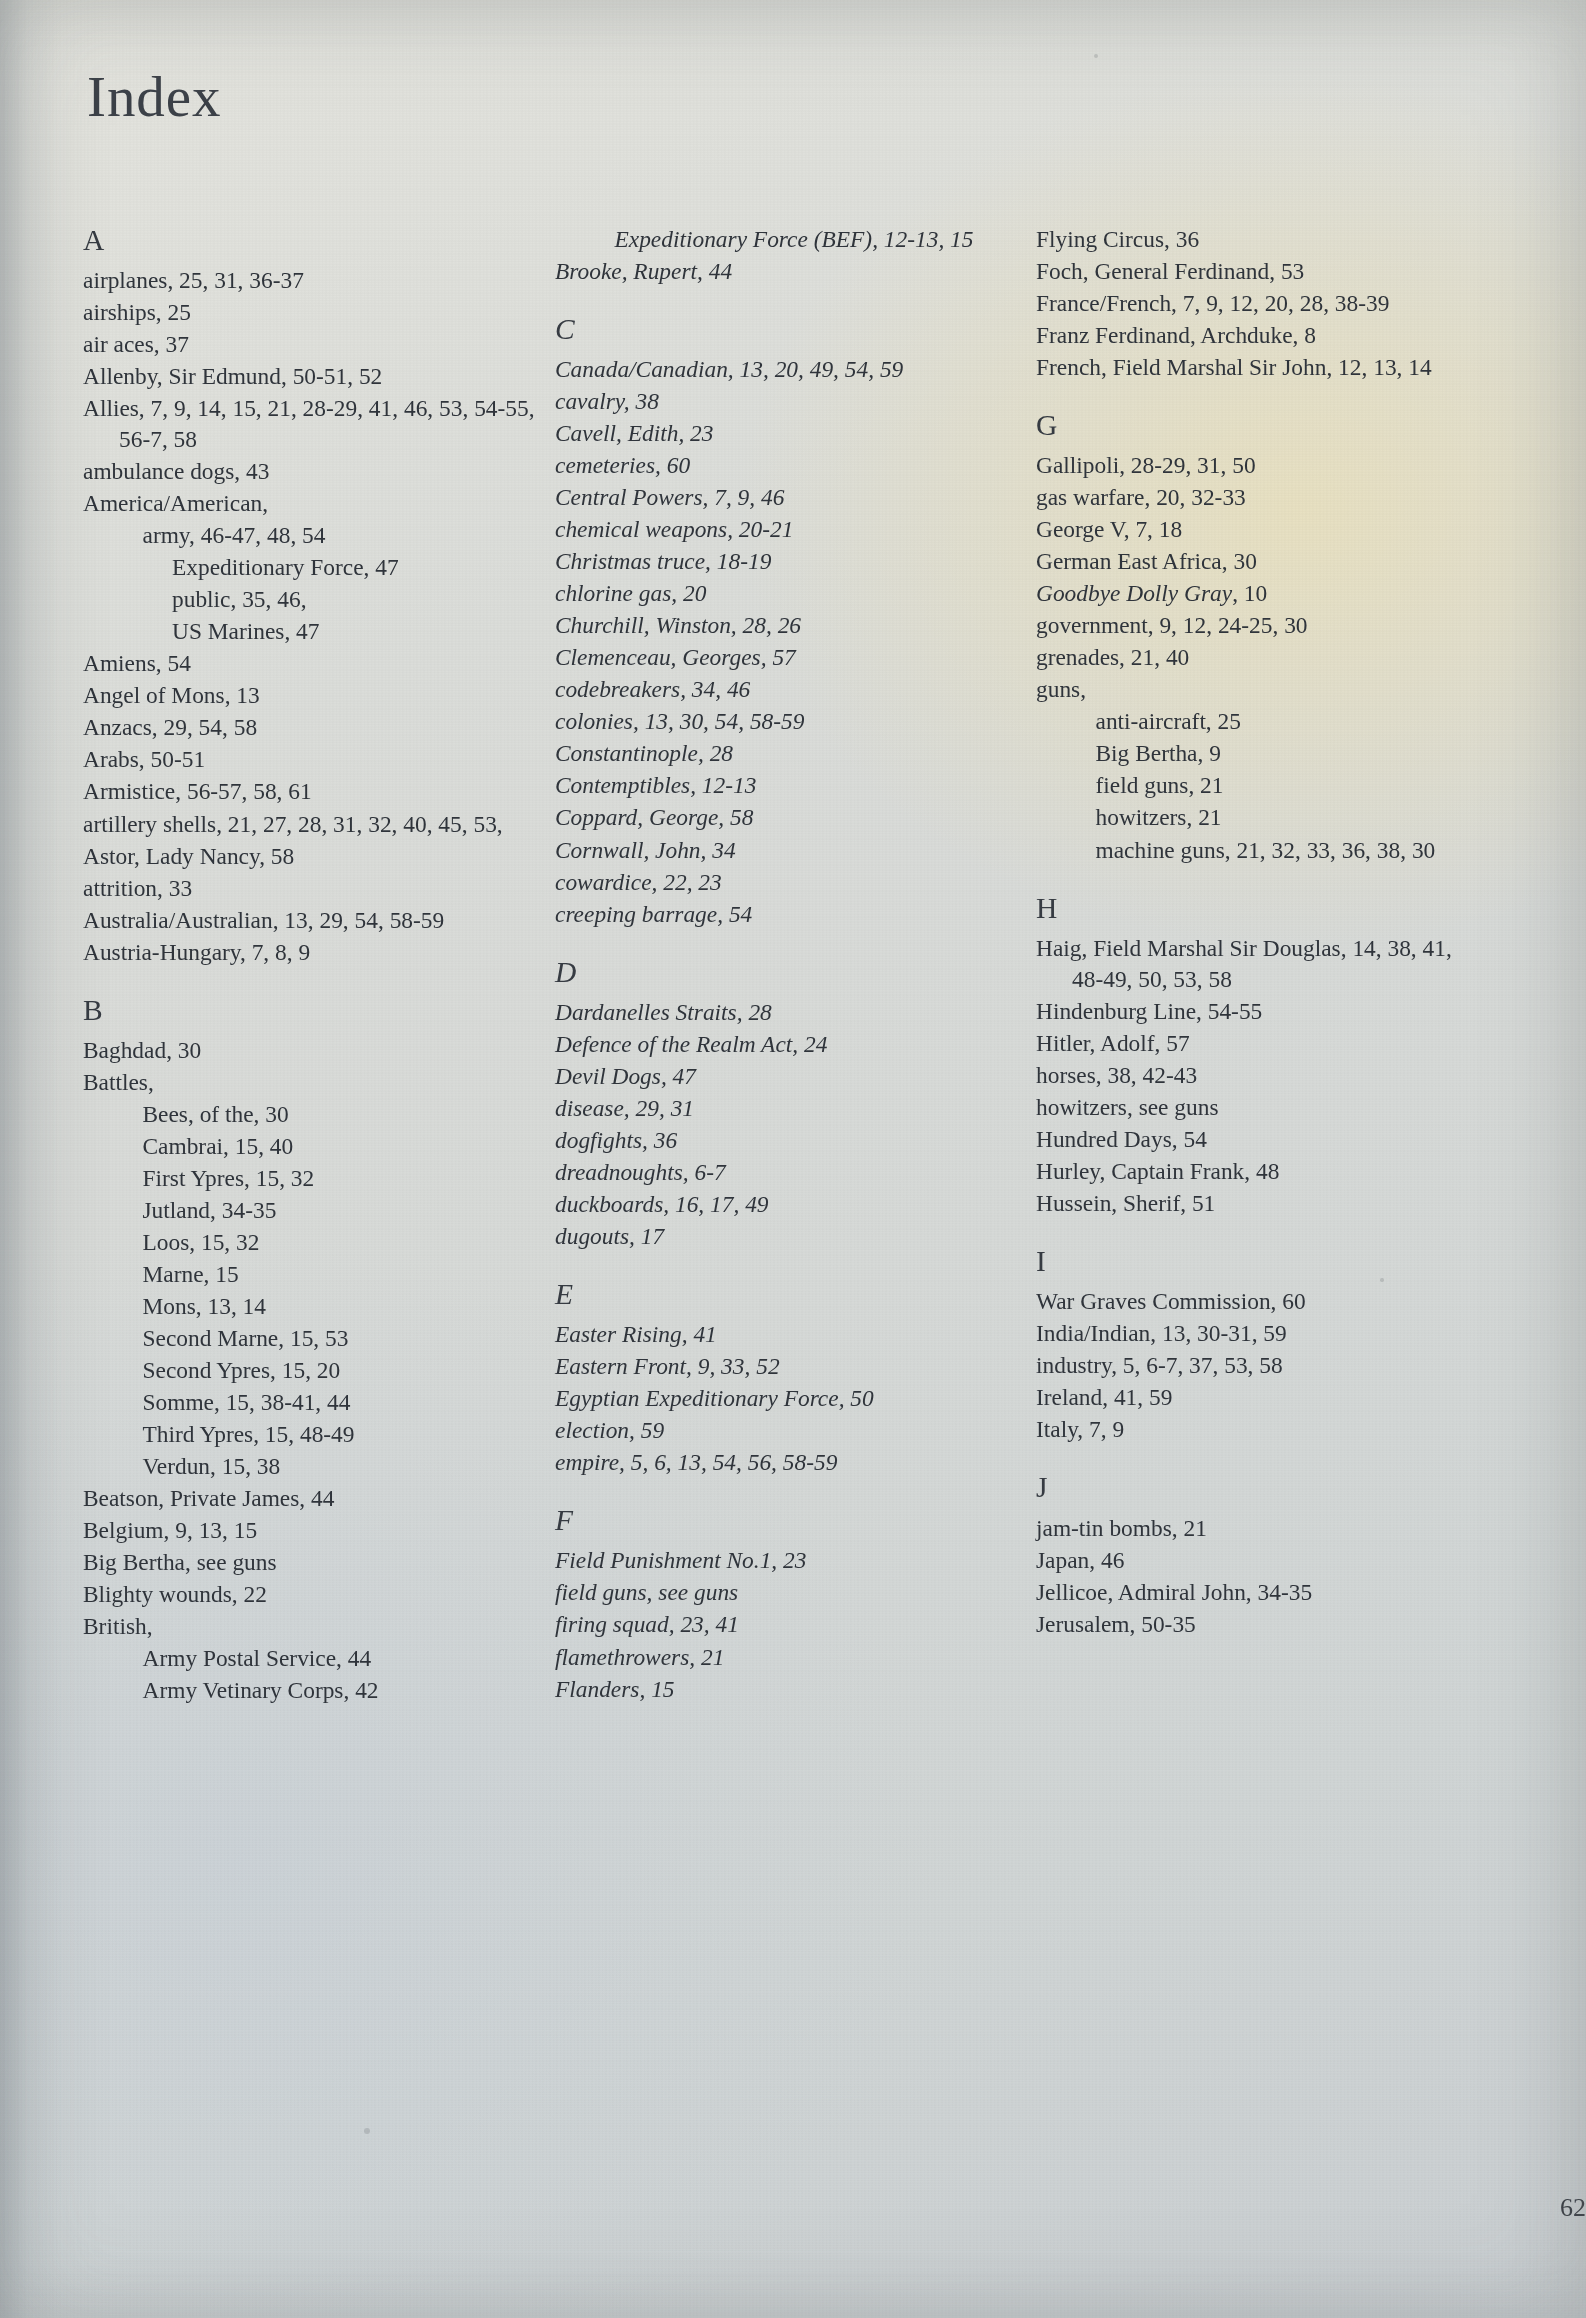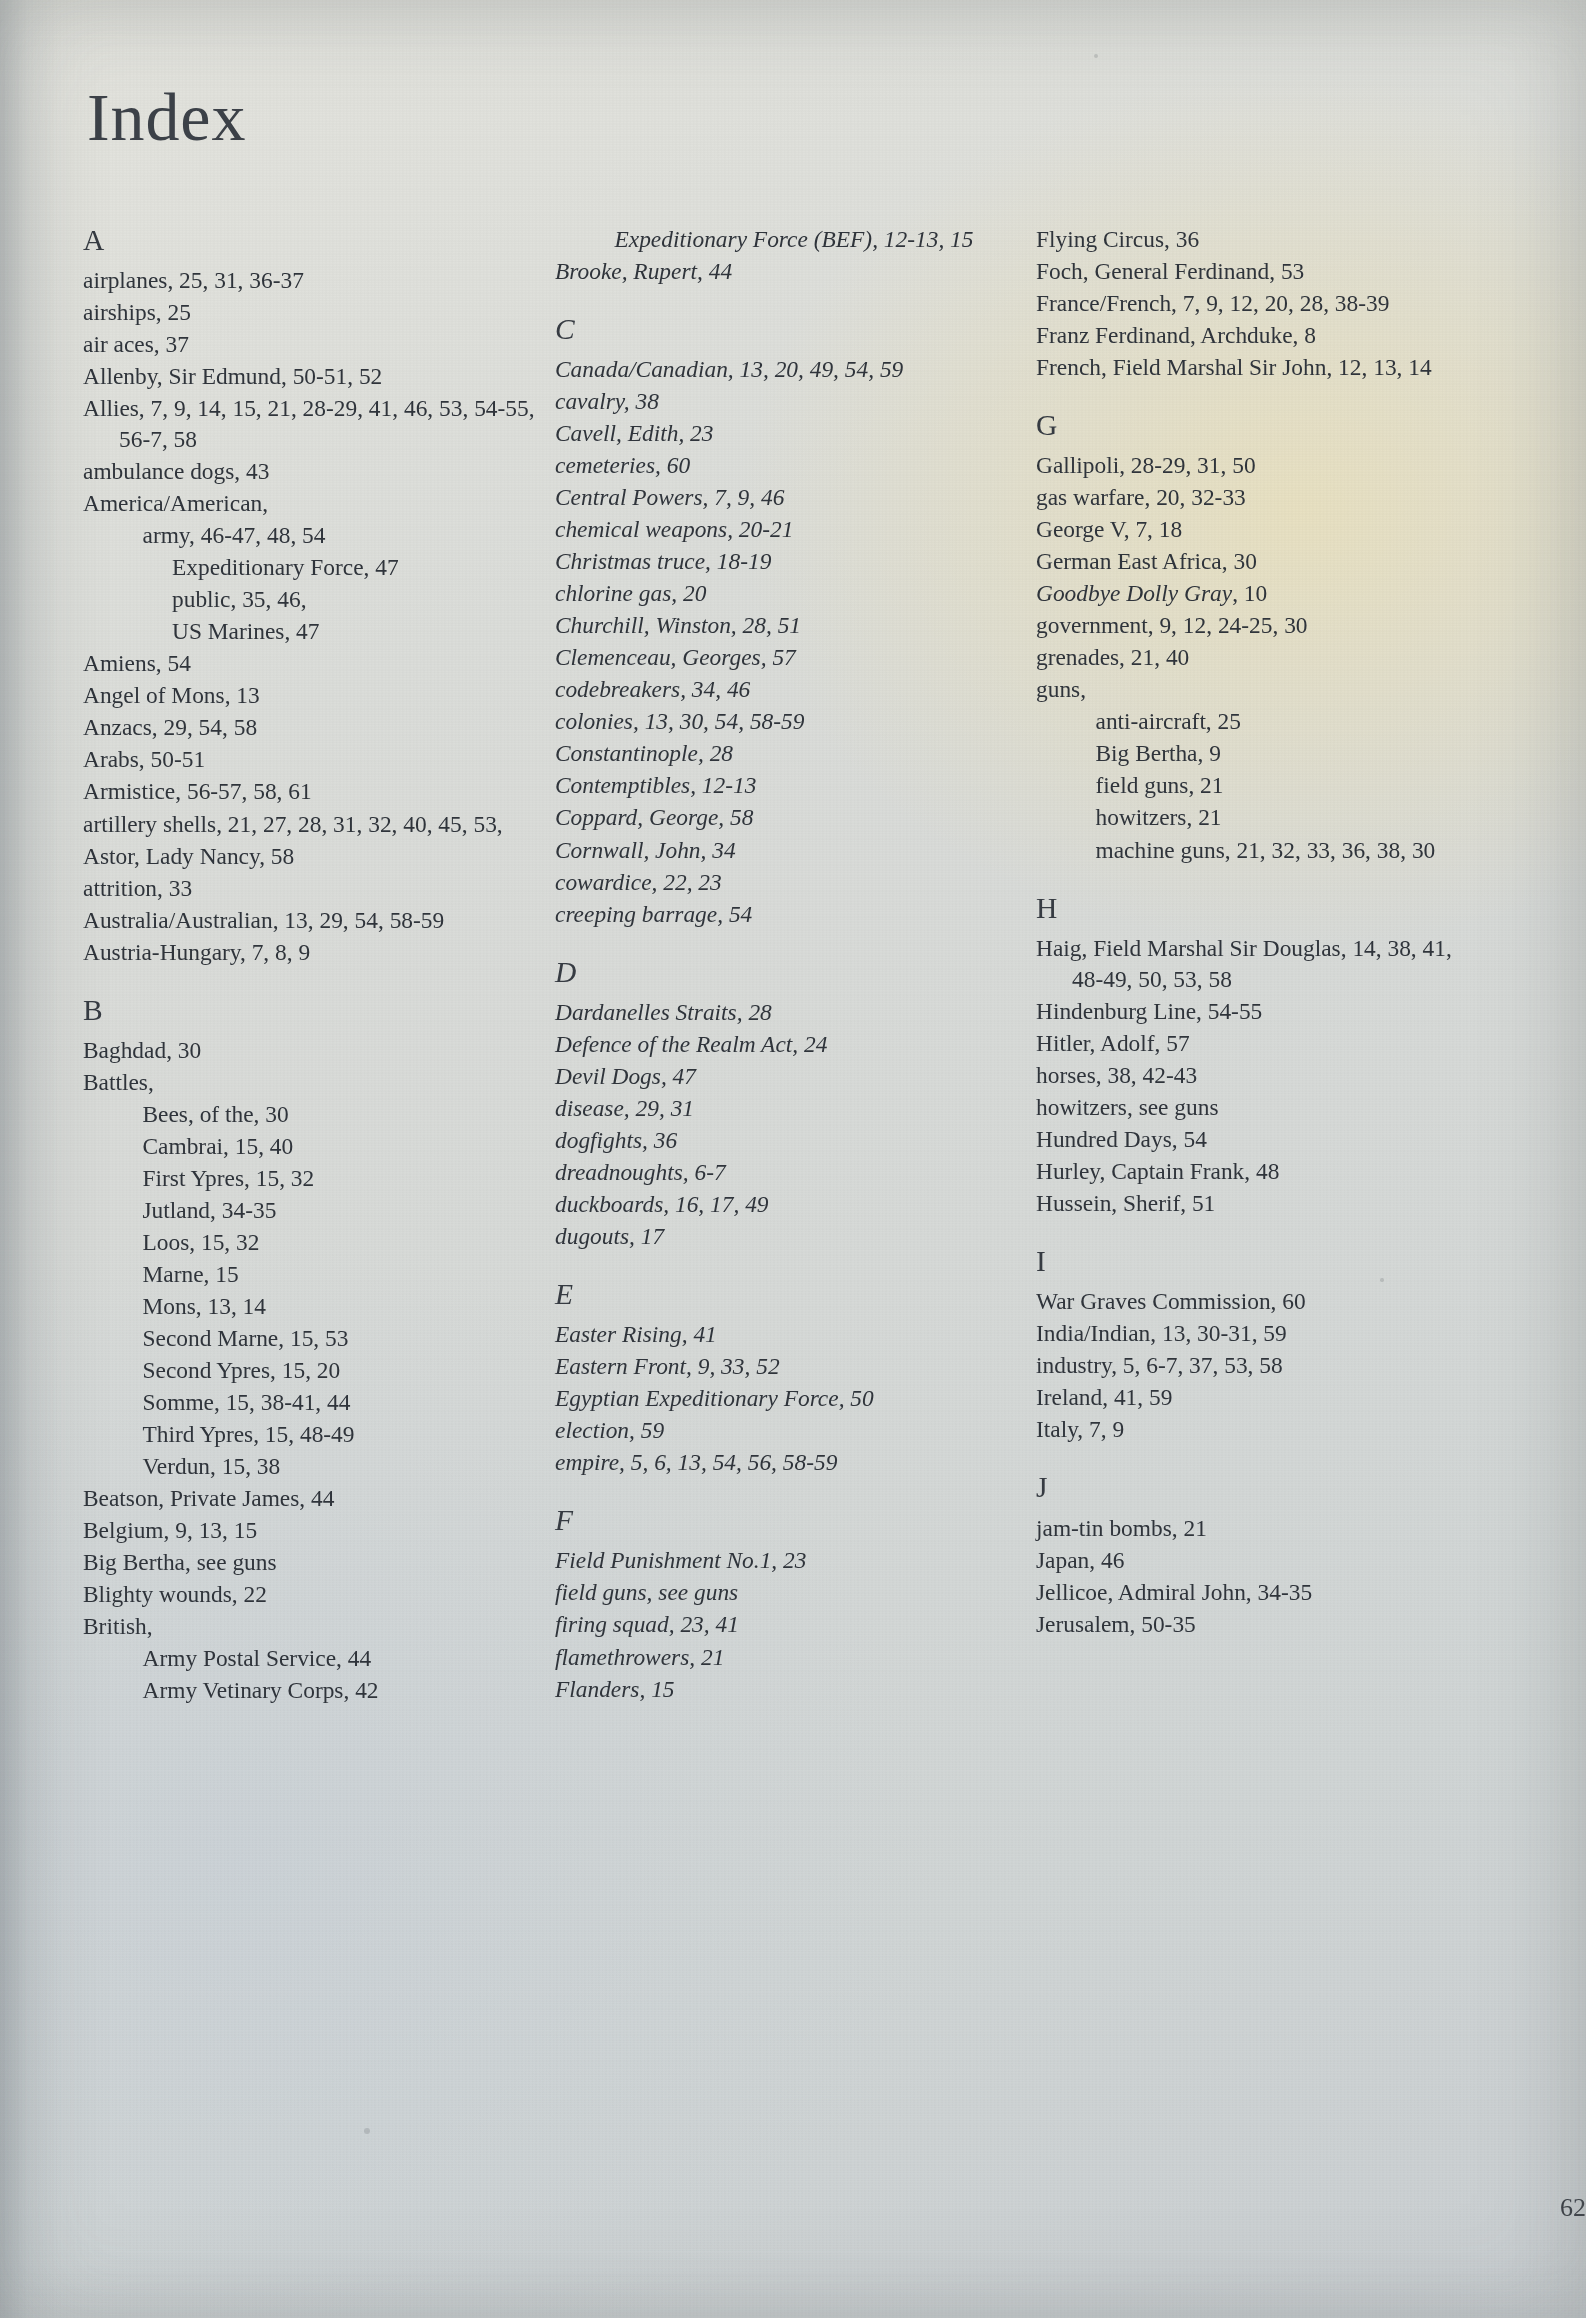--- a/index.html
+++ b/index.html
@@ -45,23 +45,23 @@
   .fold {
     position: absolute;
     left: 0; top: 0;
     width: 61px; height: 2319px;
     background: linear-gradient(90deg, rgba(120,128,136,0.30) 0%, rgba(150,158,166,0.10) 45%, rgba(255,255,255,0) 100%);
     pointer-events: none;
   }
   h1.index-title {
     position: absolute;
     left: 87px;
-    top: 78px;
+    top: 64px;
     margin: 0;
-    font-size: 68px;
+    font-size: 57px;
     font-weight: normal;
     letter-spacing: 0.9px;
     color: #3c4148;
     font-family: "Liberation Serif", serif;
   }
   .columns {
     position: absolute;
     left: 83px;
     top: 224px;
     width: 1422px;
@@ -179,21 +179,21 @@
         <div class="entry">Brooke, Rupert, 44</div>
         <div class="letter">C</div>
         <div class="entry">Canada/Canadian, 13, 20, 49, 54, 59</div>
         <div class="entry">cavalry, 38</div>
         <div class="entry">Cavell, Edith, 23</div>
         <div class="entry">cemeteries, 60</div>
         <div class="entry">Central Powers, 7, 9, 46</div>
         <div class="entry">chemical weapons, 20-21</div>
         <div class="entry">Christmas truce, 18-19</div>
         <div class="entry">chlorine gas, 20</div>
-        <div class="entry">Churchill, Winston, 28, 51</div>
+        <div class="entry">Churchill, Winston, 28, 26</div>
         <div class="entry">Clemenceau, Georges, 57</div>
         <div class="entry">codebreakers, 34, 46</div>
         <div class="entry">colonies, 13, 30, 54, 58-59</div>
         <div class="entry">Constantinople, 28</div>
         <div class="entry">Contemptibles, 12-13</div>
         <div class="entry">Coppard, George, 58</div>
         <div class="entry">Cornwall, John, 34</div>
         <div class="entry">cowardice, 22, 23</div>
         <div class="entry">creeping barrage, 54</div>
         <div class="letter">D</div>

